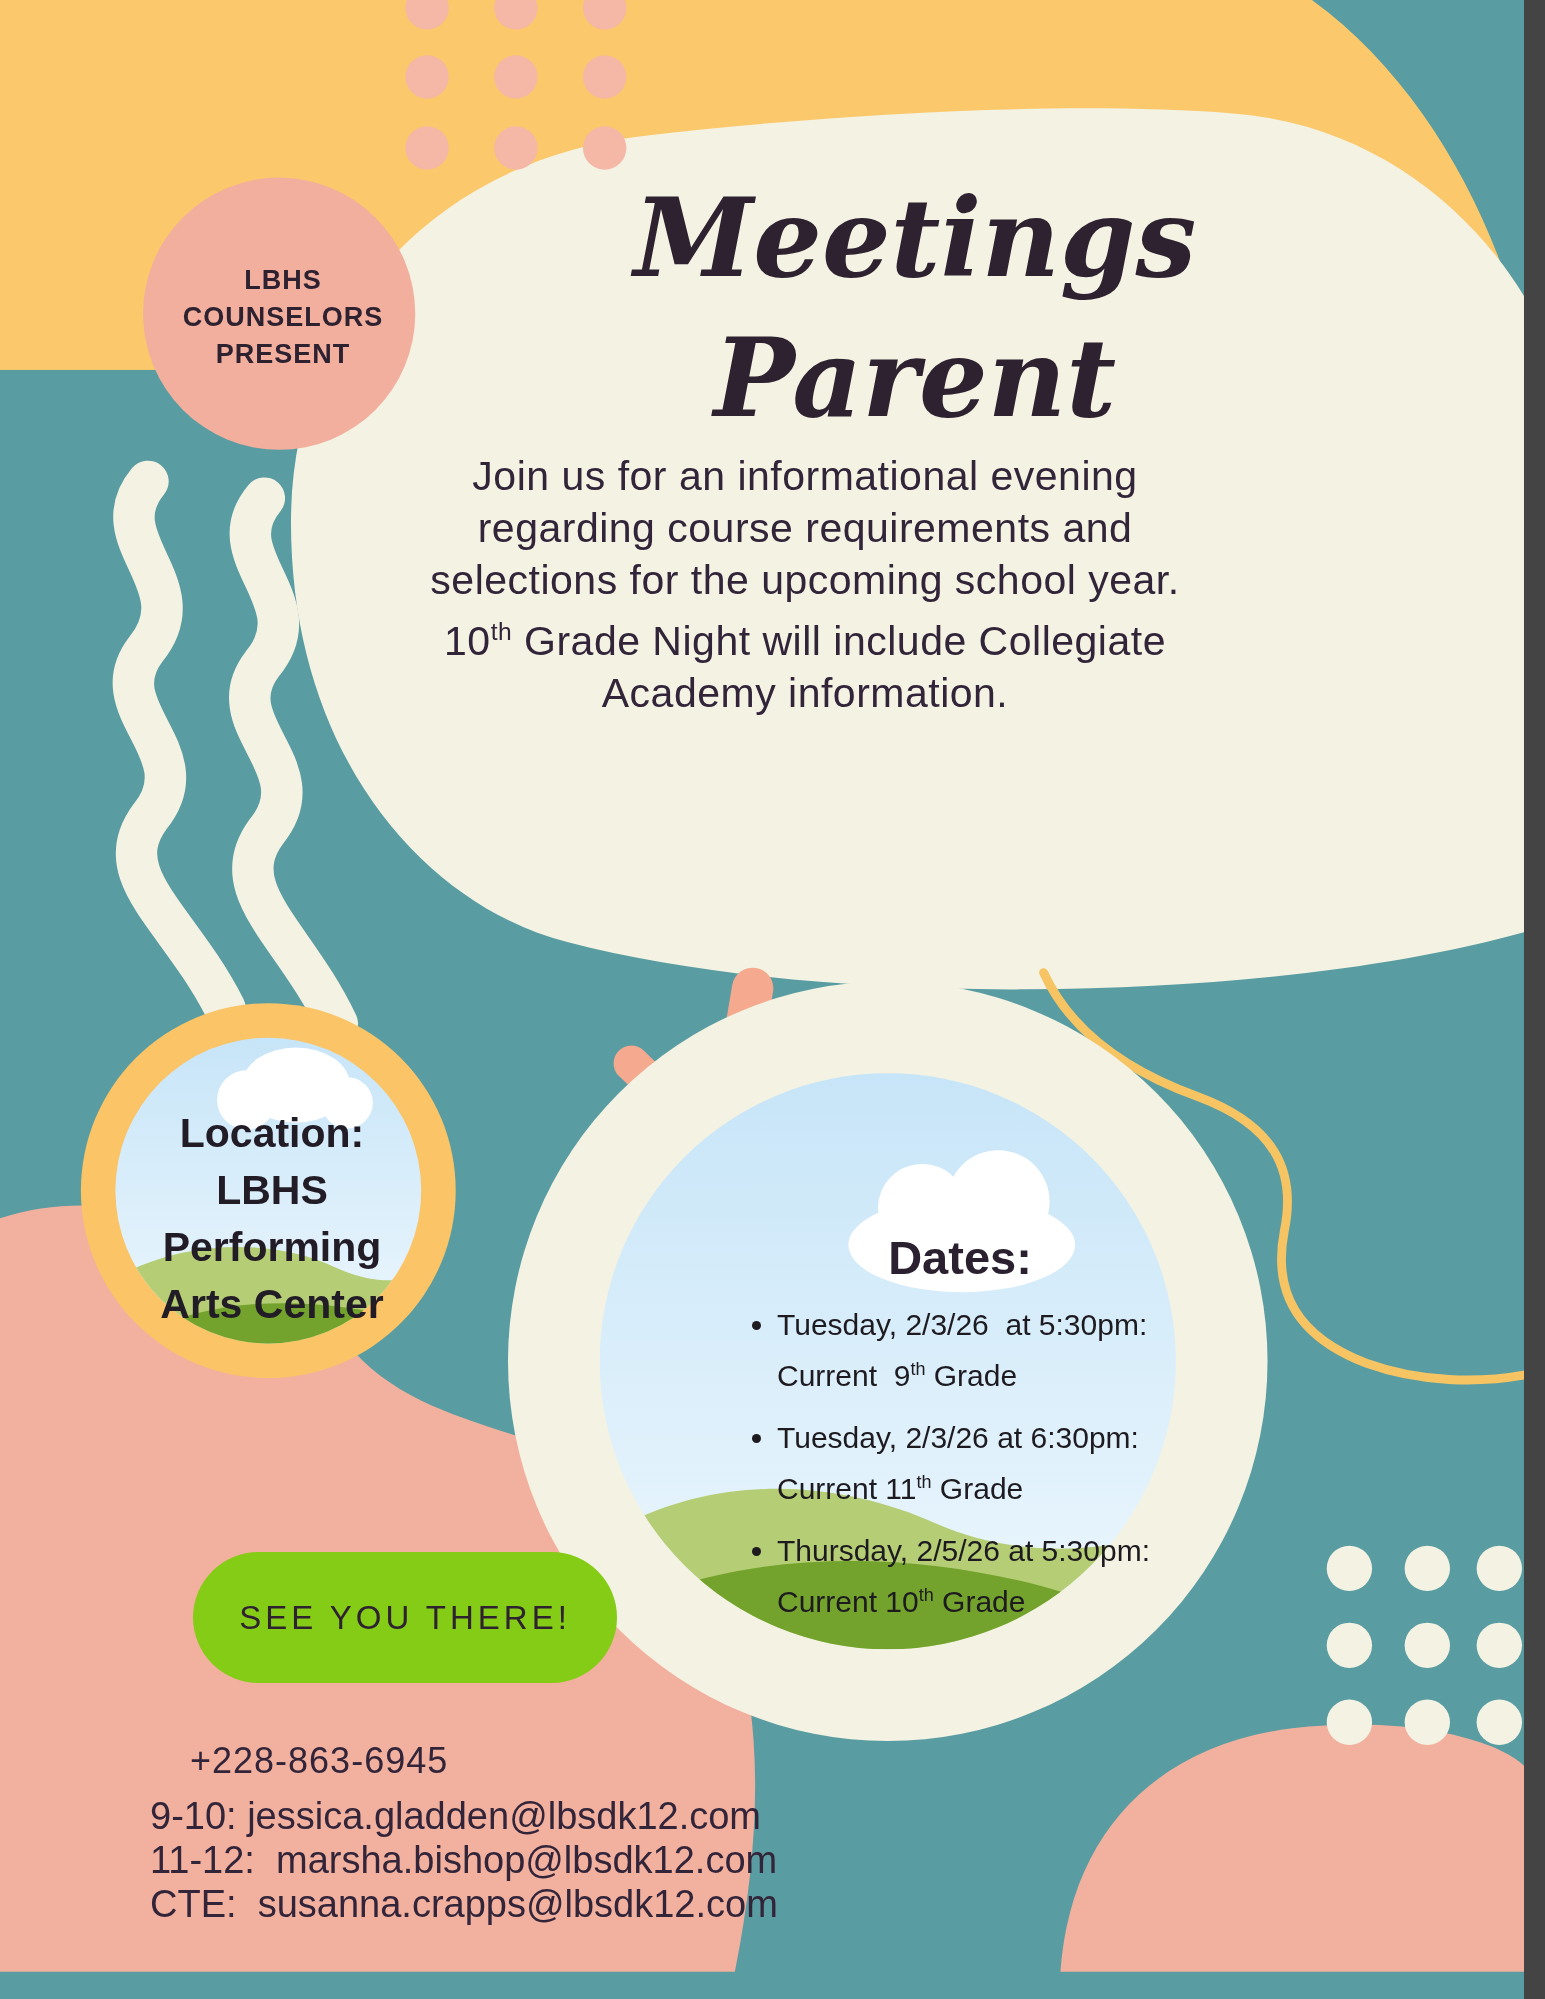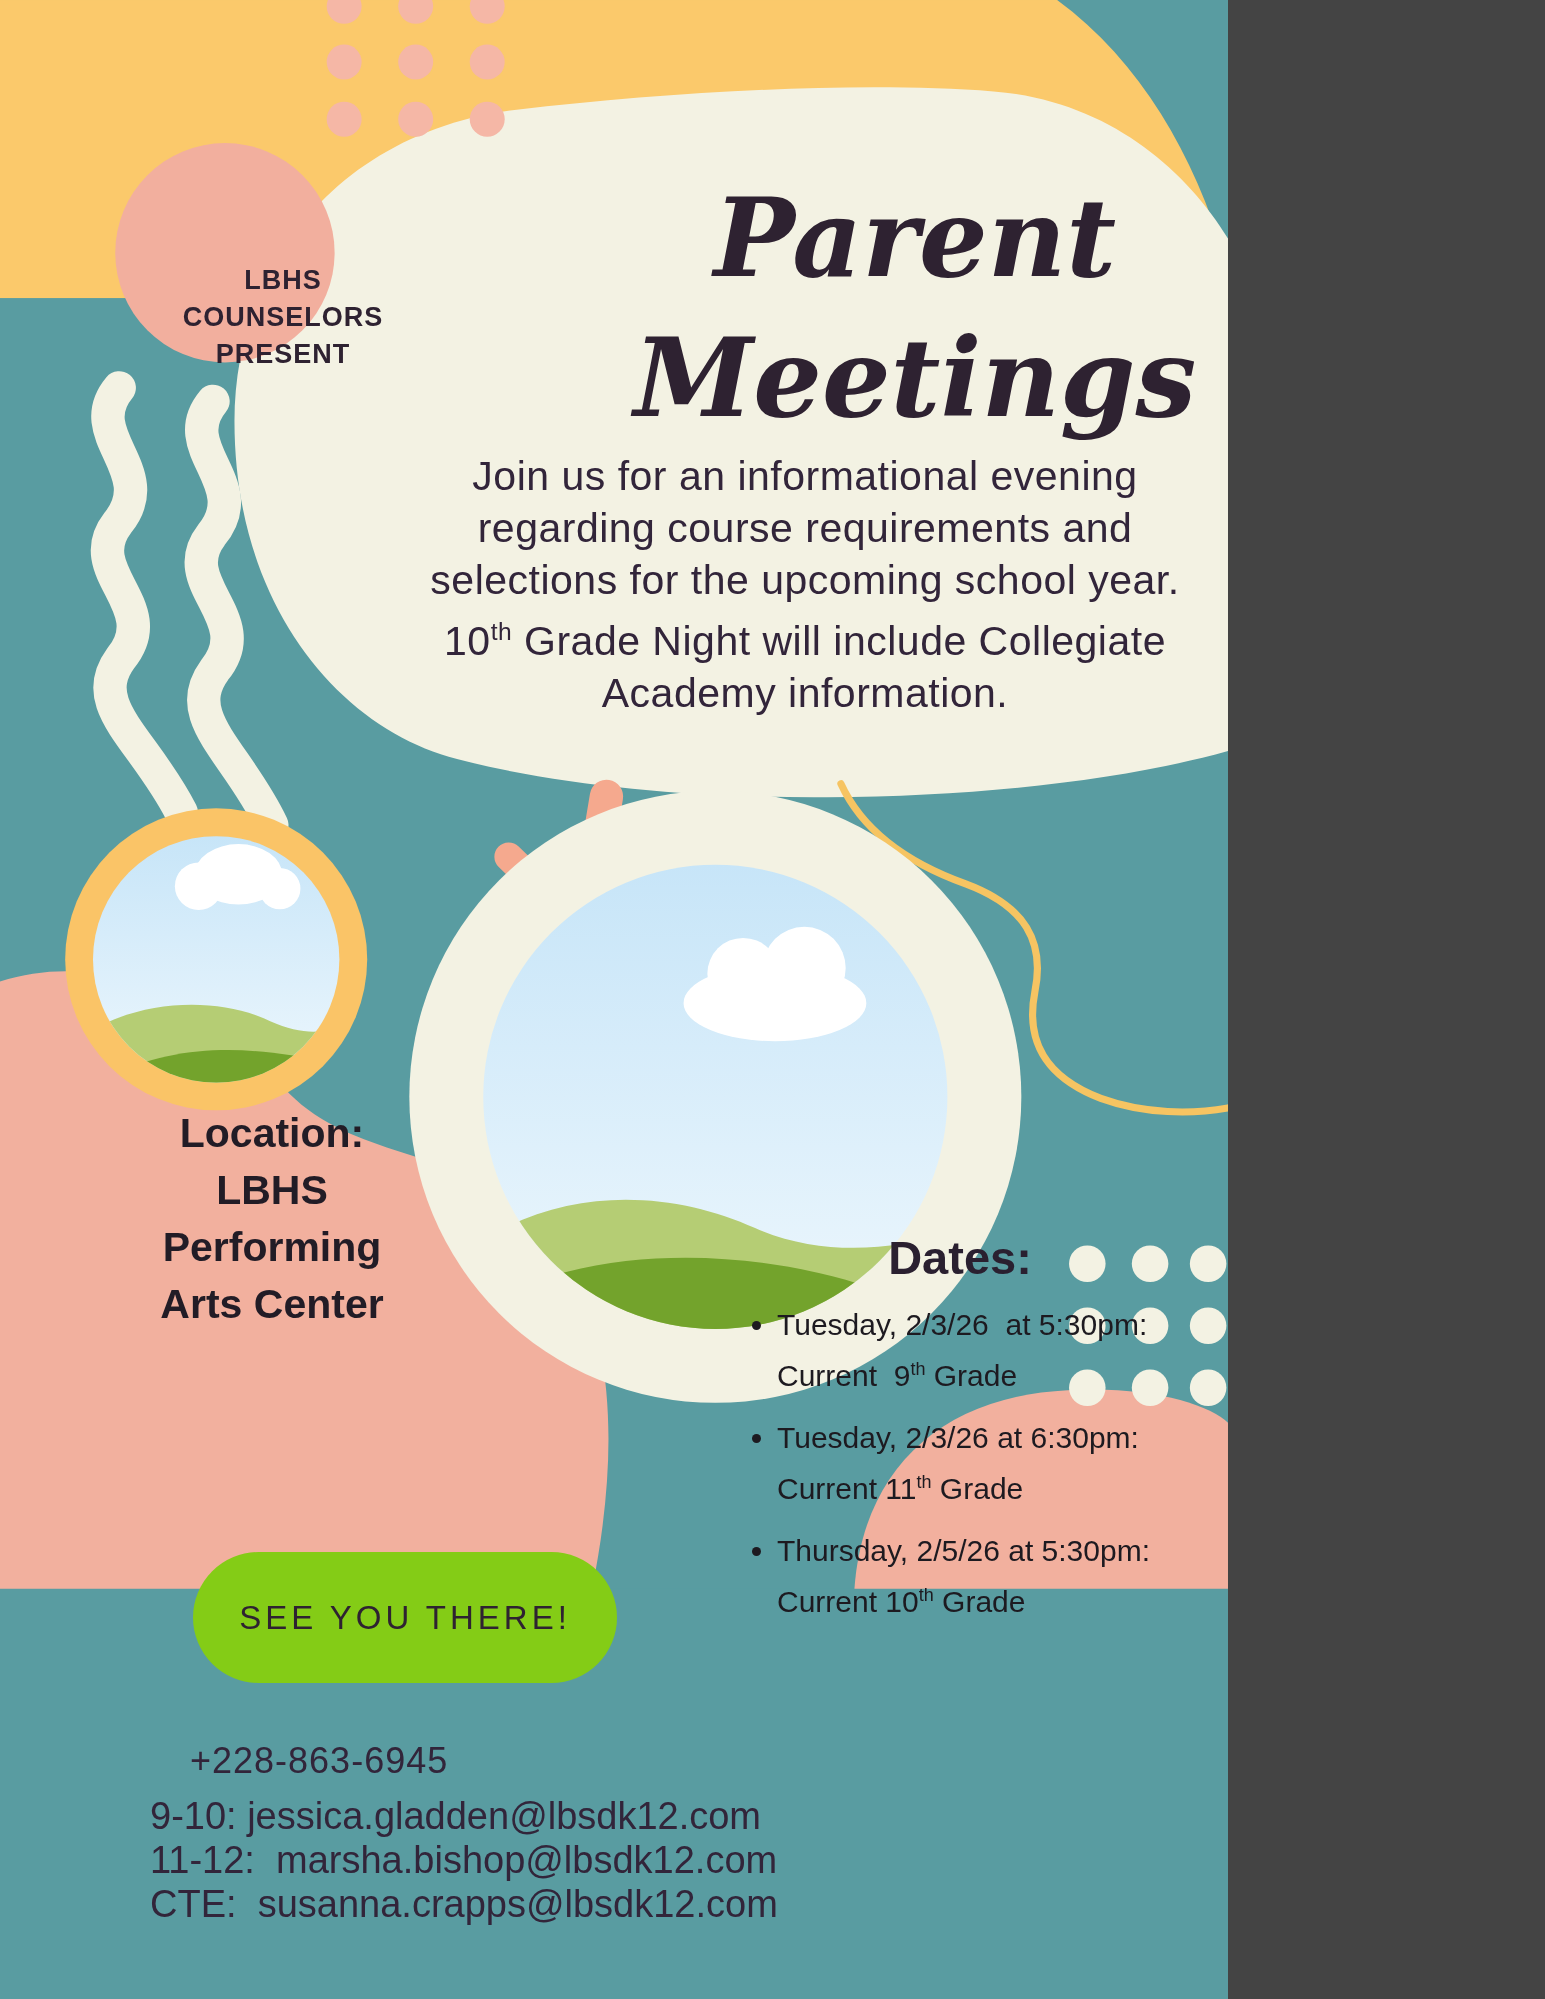--- a/index.html
+++ b/index.html
@@ -1,17 +1,17 @@
 <!DOCTYPE html>
 <html><head>
 <meta charset="utf-8">
 <style>
   html,body{margin:0;padding:0;background:#444;}
   .flyer{
-    position:relative;width:1228px;height:1999px;overflow:hidden;
+    position:relative;width:1524px;height:1999px;overflow:hidden;
     background:#599CA1;
     font-family:"Liberation Sans",sans-serif;
   }
   .bg{position:absolute;inset:0;display:block;}
   .abs{position:absolute;}
 
   .badge-text{
     left:145px;top:262px;width:276px;text-align:center;
     font-weight:700;font-size:27px;line-height:37px;letter-spacing:1px;
     color:#2E2231;white-space:pre-line;
@@ -160,22 +160,22 @@
         <circle cx="1447" cy="1746" r="23"></circle>
         <circle cx="1520" cy="1746" r="23"></circle>
     </g>
   </svg>
 
   <div class="abs badge-text">LBHS
 COUNSELORS
 PRESENT</div>
 
   <div class="abs title">
+    <div>Meetings</div>
     <div>Parent</div>
-    <div>Meetings</div>
   </div>
 
   <div class="abs intro"><span>Join us for an informational evening regarding course requirements and selections for the upcoming school year.  10</span><sup>th</sup><span> Grade Night will include Collegiate Academy information.</span></div>
 
   <div class="abs location-text">Location:
 LBHS
 Performing
 Arts Center</div>
 
   <div class="abs dates-block">

